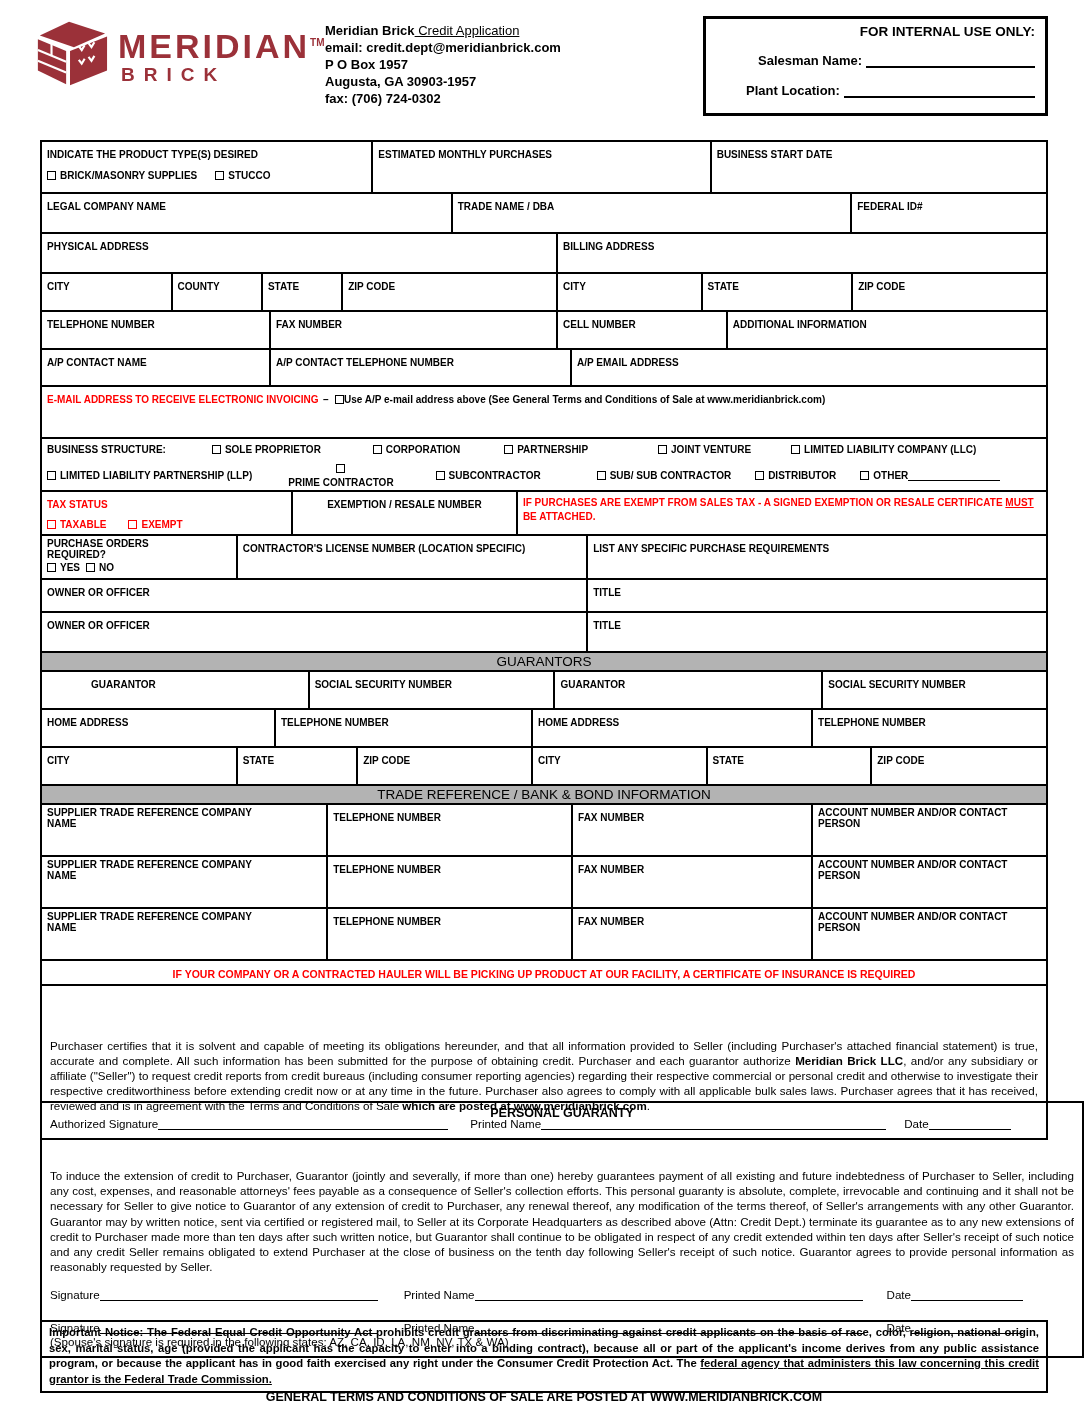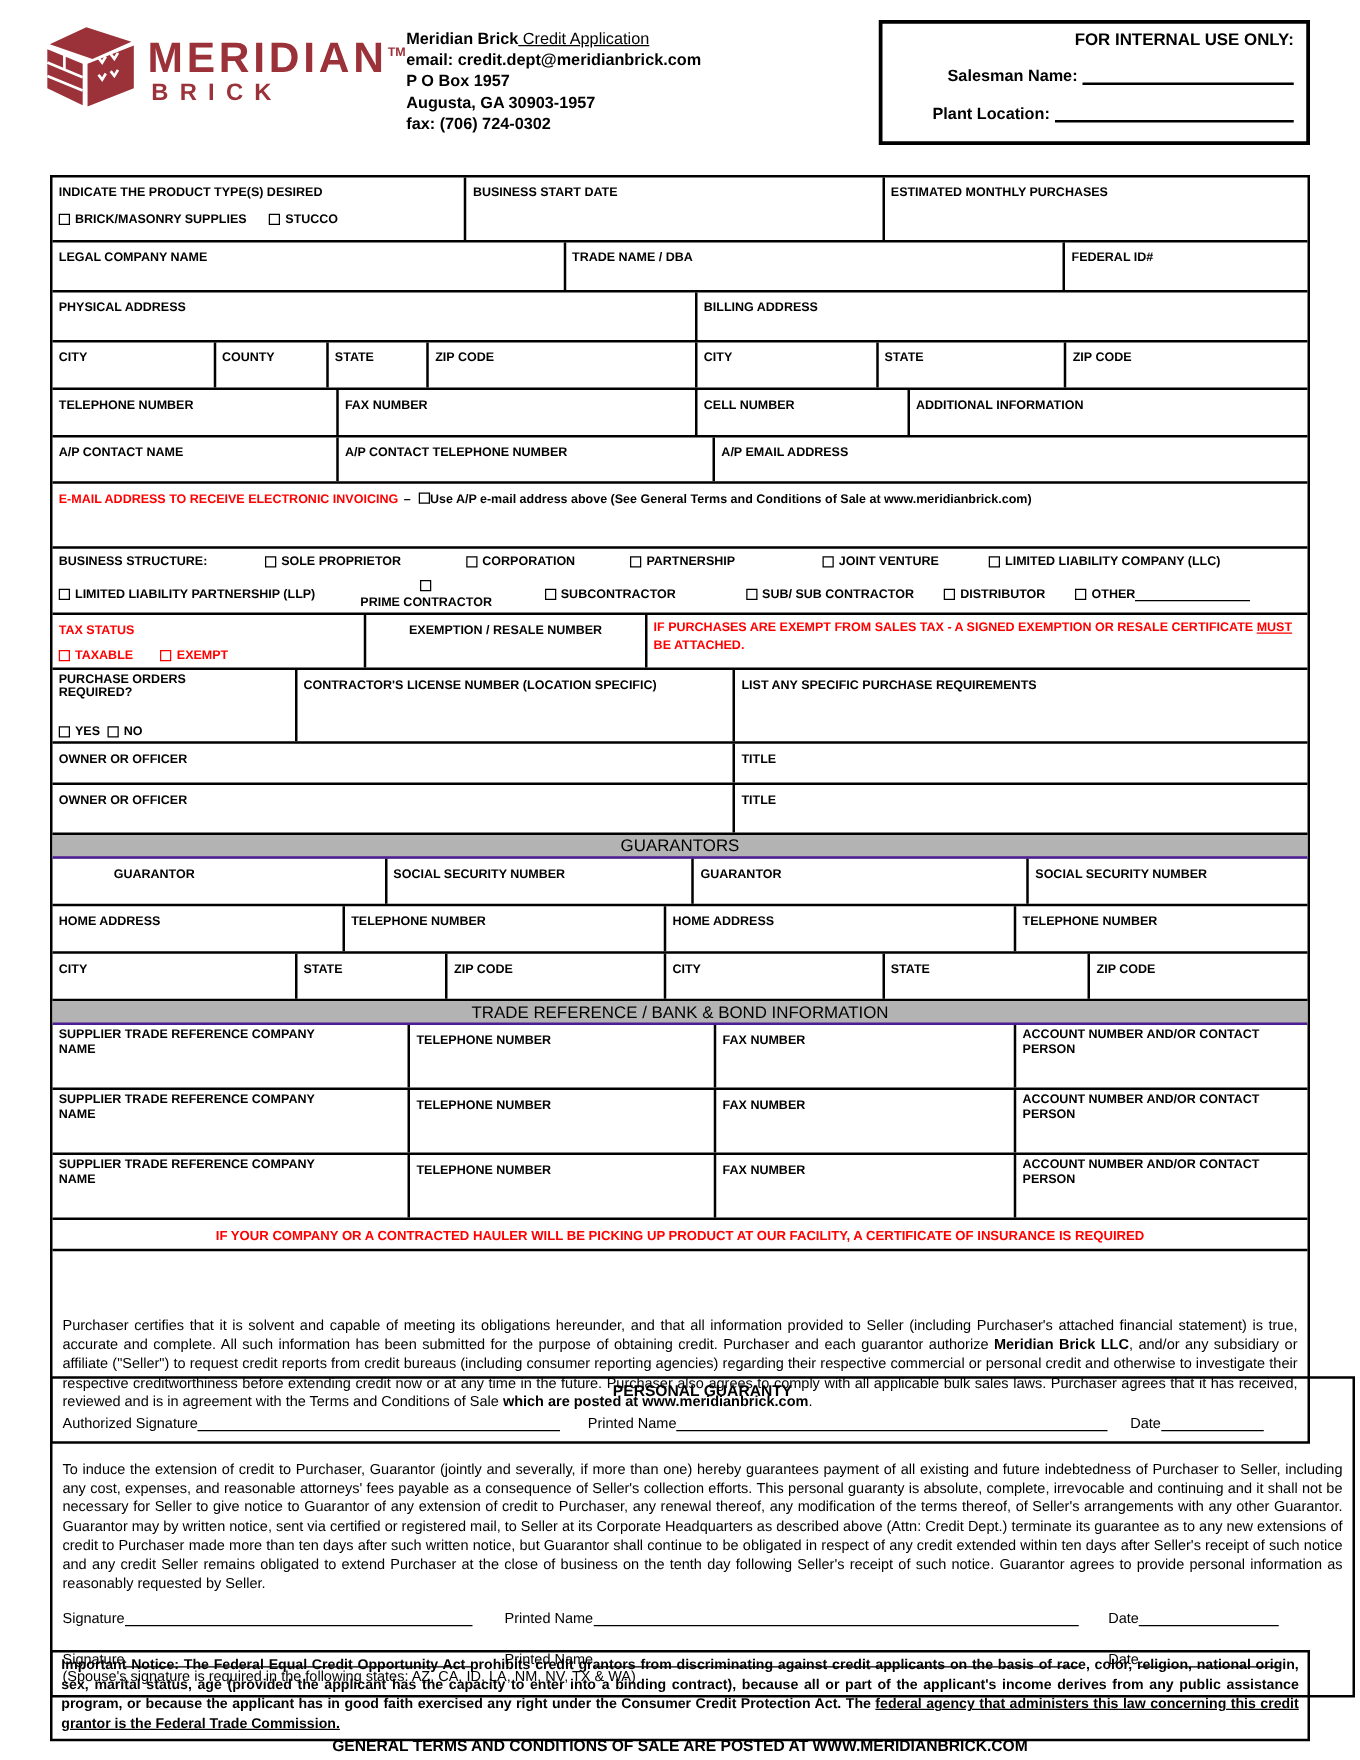--- a/index.html
+++ b/index.html
@@ -28,21 +28,21 @@
   .blank { display:inline-block; border-bottom:2px solid #000; height:13px; flex:1; }
 
   
   .form { position:absolute; top:140px; left:40px; width:1008px; border:2px solid #000; }
   .row { display:flex; border-bottom:2px solid #000; align-items:stretch; }
   .row:last-child { border-bottom:none; }
   .cell { border-right:2px solid #000; padding:2px 5px; position:relative; }
   .cell:last-child { border-right:none; }
   .lbl { font-size:10px; font-weight:bold; line-height:11.5px; display:inline-block; }
   .red { color:var(--red); }
-  .bar { background:var(--bar); text-align:center; font-size:13.5px; line-height:17px; border-bottom:2px solid #4c1d95; }
+  .bar { background:var(--bar); text-align:center; font-size:13.5px; line-height:17px; border-bottom:2px solid #000000; }
   .cb { display:inline-block; width:9px; height:9px; border:1.6px solid #000; vertical-align:-1px; flex:none; }
   .cb.redcb { border-color:var(--red); }
   .opt { display:inline-flex; align-items:center; gap:4px; font-size:10px; font-weight:bold; white-space:nowrap; }
   .center { text-align:center; }
   .uline { text-decoration:underline; }
 
   
   .para { font-size:11.6px; line-height:15.2px; text-align:justify;margin-top:48px; }
   .sig-row { display:flex; align-items:flex-end; font-size:11.6px; margin-top:3px; }
   .sig-row .sblank { display:inline-block; border-bottom:1.6px solid #000; height:12px; }
@@ -110,25 +110,25 @@
           <span class="opt">
               <span class="cb"></span>
               <span>BRICK/MASONRY SUPPLIES</span>
             </span>
           <span class="opt">
               <span class="cb"></span>
               <span>STUCCO</span>
             </span>
         </div>
       </div>
+      <div class="cell" style="width:33.7%;">
+        <span class="lbl">ESTIMATED MONTHLY PURCHASES</span>
+      </div>
       <div class="cell" style="width:33.3%;">
         <span class="lbl">BUSINESS START DATE</span>
-      </div>
-      <div class="cell" style="width:33.7%;">
-        <span class="lbl">ESTIMATED MONTHLY PURCHASES</span>
       </div>
     </div>
 
     <div class="row" style="min-height:40px;">
       <div class="cell" style="width:40.9%;"><span class="lbl">LEGAL COMPANY NAME</span></div>
       <div class="cell" style="width:39.8%;"><span class="lbl">TRADE NAME / DBA</span></div>
       <div class="cell" style="width:19.3%;"><span class="lbl">FEDERAL ID#</span></div>
     </div>
 
     <div class="row" style="min-height:40px;">
@@ -238,21 +238,21 @@
       </div>
       <div class="cell center" style="width:22.4%;"><span class="lbl">EXEMPTION / RESALE NUMBER</span></div>
       <div class="cell" style="width:52.6%; padding-top:4px;">
         <span class="lbl red" style="line-height:14px;"><span>IF PURCHASES ARE EXEMPT FROM SALES TAX - A SIGNED EXEMPTION OR RESALE CERTIFICATE </span><span class="uline">MUST</span><span> BE ATTACHED.</span></span>
       </div>
     </div>
 
     <div class="row" style="min-height:44px;">
       <div class="cell" style="width:19.5%;">
         <span class="lbl" style="max-width:120px;">PURCHASE ORDERS REQUIRED?</span>
-        <div style="display:flex; gap:6px; margin-top:18px;align-items:flex-end;">
+        <div style="display:flex; gap:6px; margin-top:0;align-items:flex-end;">
           <span class="opt">
               <span class="cb"></span>
               <span>YES</span>
             </span>
           <span class="opt">
               <span class="cb"></span>
               <span>NO</span>
             </span>
         </div>
       </div>

